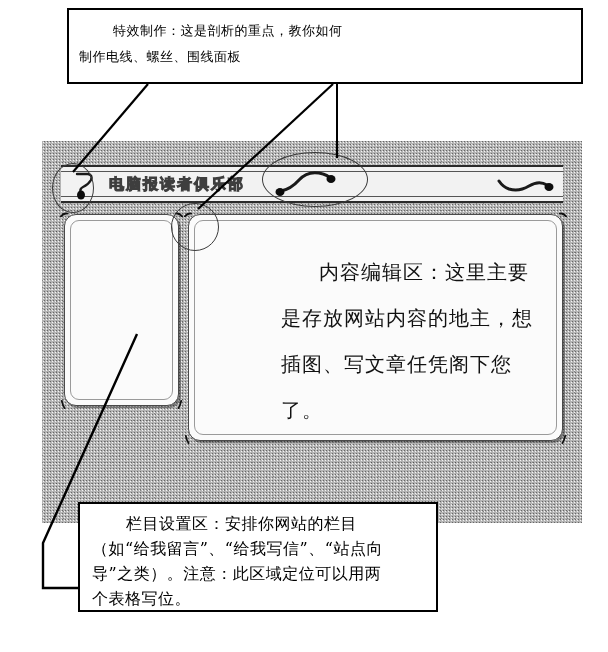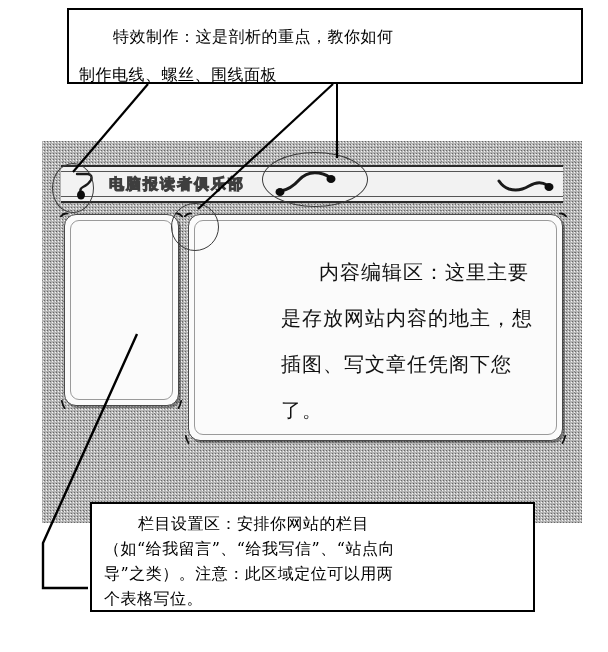--- a/index.html
+++ b/index.html
@@ -26,45 +26,44 @@
   .callout {
     position: absolute;
     background: #ffffff;
     border: 2px solid #000000;
     box-sizing: border-box;
     z-index: 40;
   }
   .callout p {
     margin: 0;
     font-family: "DejaVu Serif", "Liberation Serif", serif;
-    font-size: 16px;
-    line-height: 38px;
+    font-size: 13px;
+    line-height: 26px;
     color: #000000;
     letter-spacing: 0.5px;
     white-space: pre-wrap;
   }
 
   #callout-top {
     left: 67px;
     top: 8px;
     width: 516px;
     height: 76px;
     padding: 8px 10px 6px 10px;
   }
   #callout-top p {
     text-indent: 34px;
   }
 
   #callout-bottom {
     left: 78px;
     top: 502px;
-    width: 445px;
+    width: 360px;
     height: 110px;
     padding: 7px 10px 6px 12px;
-    margin-left: 12px;
   }
   #callout-bottom p {
     text-indent: 34px;
     font-size: 16px;
     line-height: 25px;
   }
 
   
   #page {
     position: absolute;

